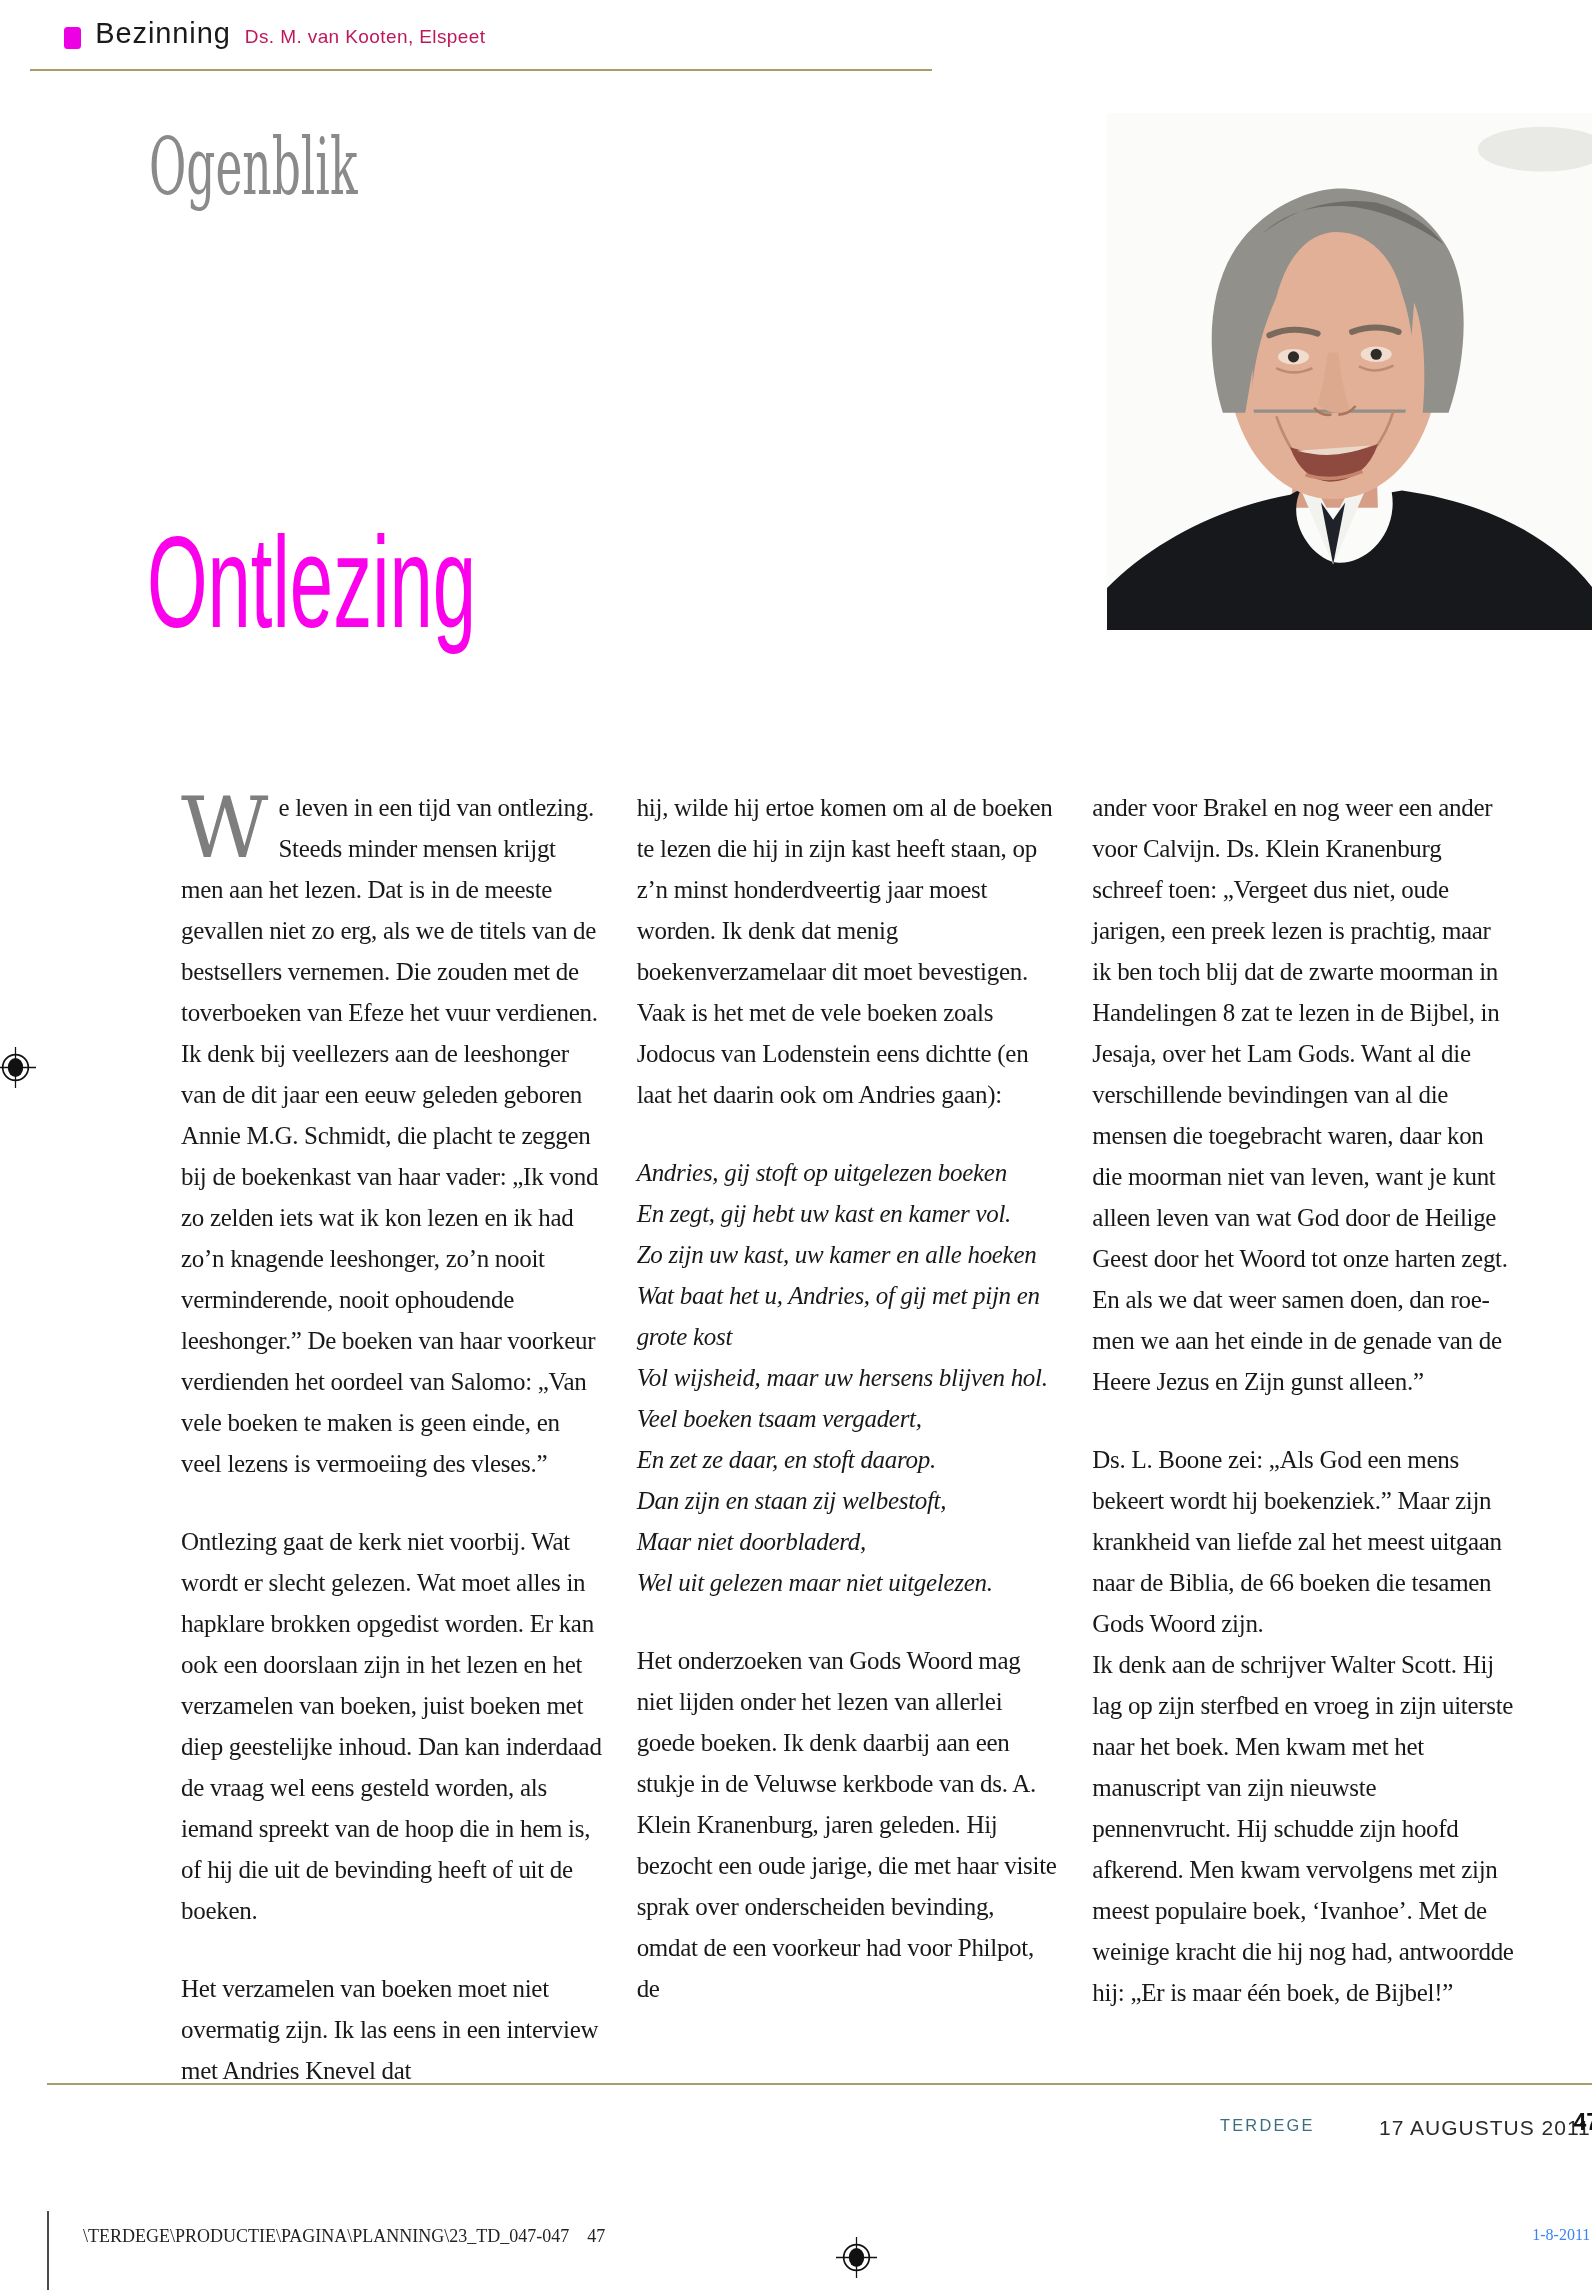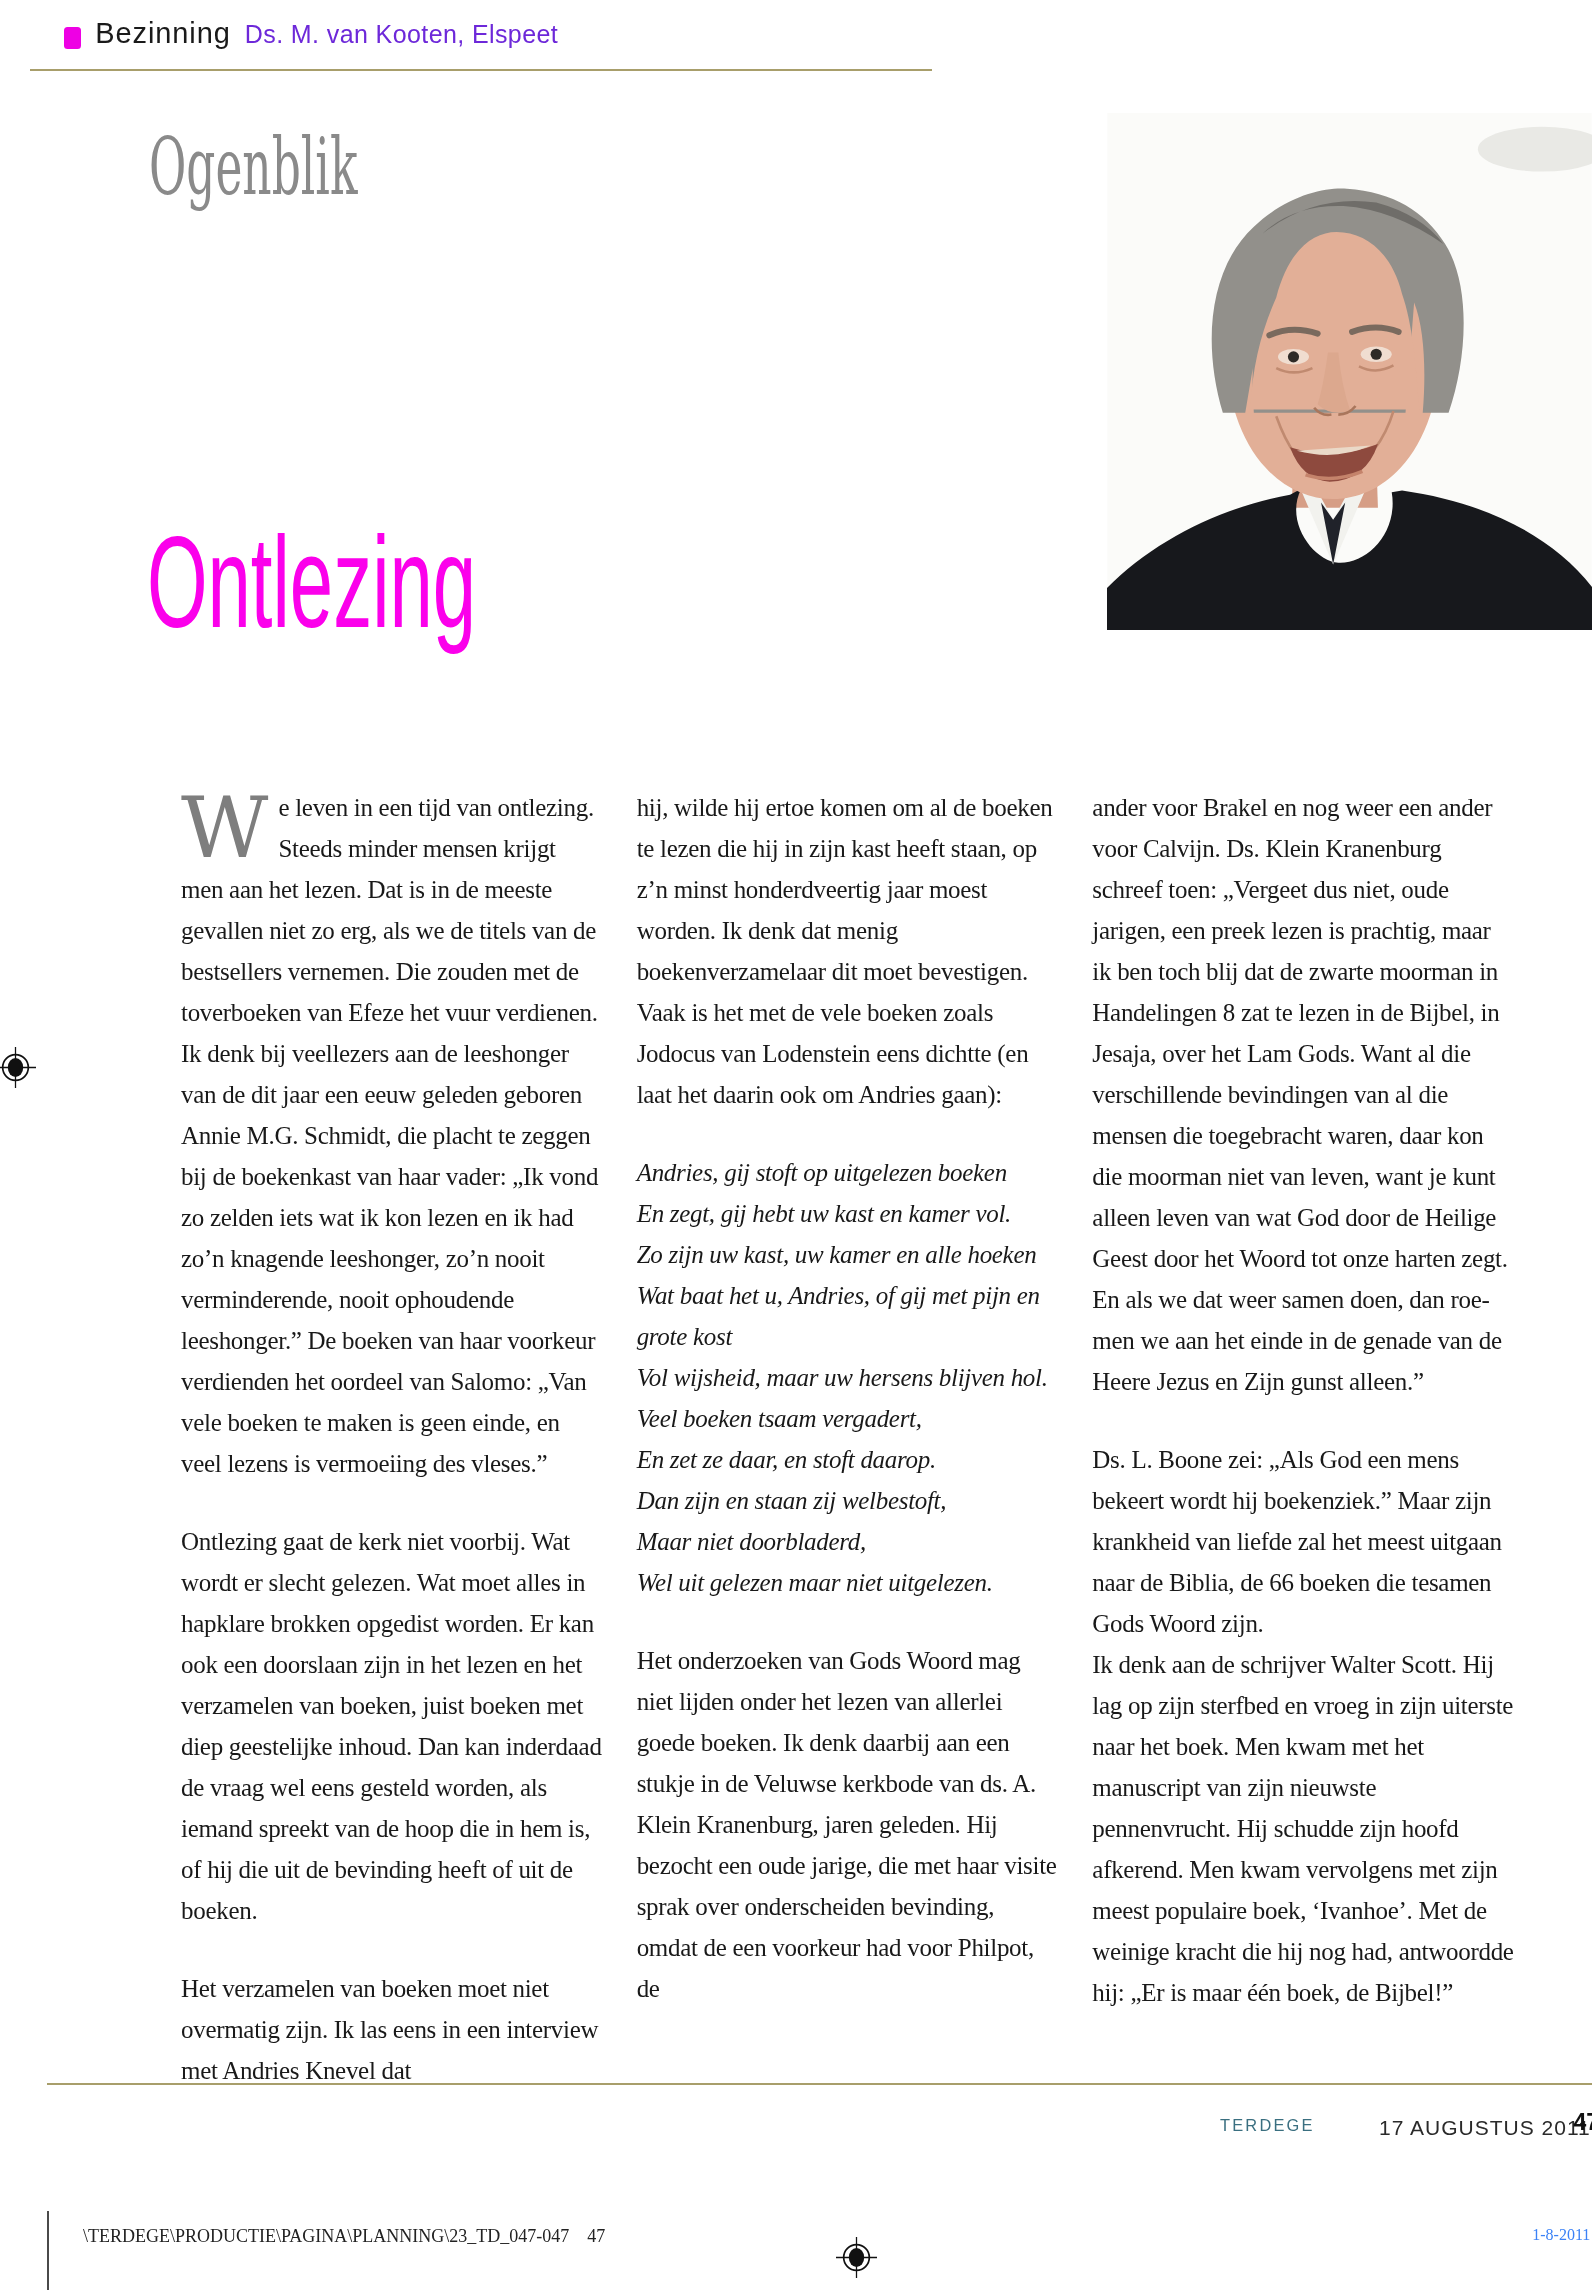--- a/index.html
+++ b/index.html
@@ -3,21 +3,21 @@
 <meta charset="utf-8">
 <style>
   html,body{margin:0;padding:0;background:#fff;}
   #page{position:relative;width:1592px;height:2295px;background:#ffffff;overflow:hidden;
         font-family:"Liberation Sans",sans-serif;}
 
   
   .header-row{position:absolute;left:64px;top:17.3px;display:flex;align-items:baseline;gap:14px;}
   .accent-square{width:17.3px;height:22.4px;border-radius:3.5px;align-self:center;margin-top:8.6px;background:#ee00e4;}
   .section-label{font-size:29px;letter-spacing:0.9px;color:#1a1a1a;}
-  .section-author{font-size:25px;letter-spacing:0.4px;color:#6d28d9;}
+  .section-author{font-size:19px;letter-spacing:0.4px;color:#be185d;}
   .header-rule{position:absolute;left:30px;top:69px;width:902px;height:1.7px;background:#a89e6b;}
 
   
   .kicker-svg{position:absolute;left:147px;top:129px;}
   .main-title-svg{position:absolute;left:145px;top:505px;}
 
   
   .portrait{position:absolute;left:1107px;top:113px;width:485px;height:517px;overflow:hidden;}
 
   

